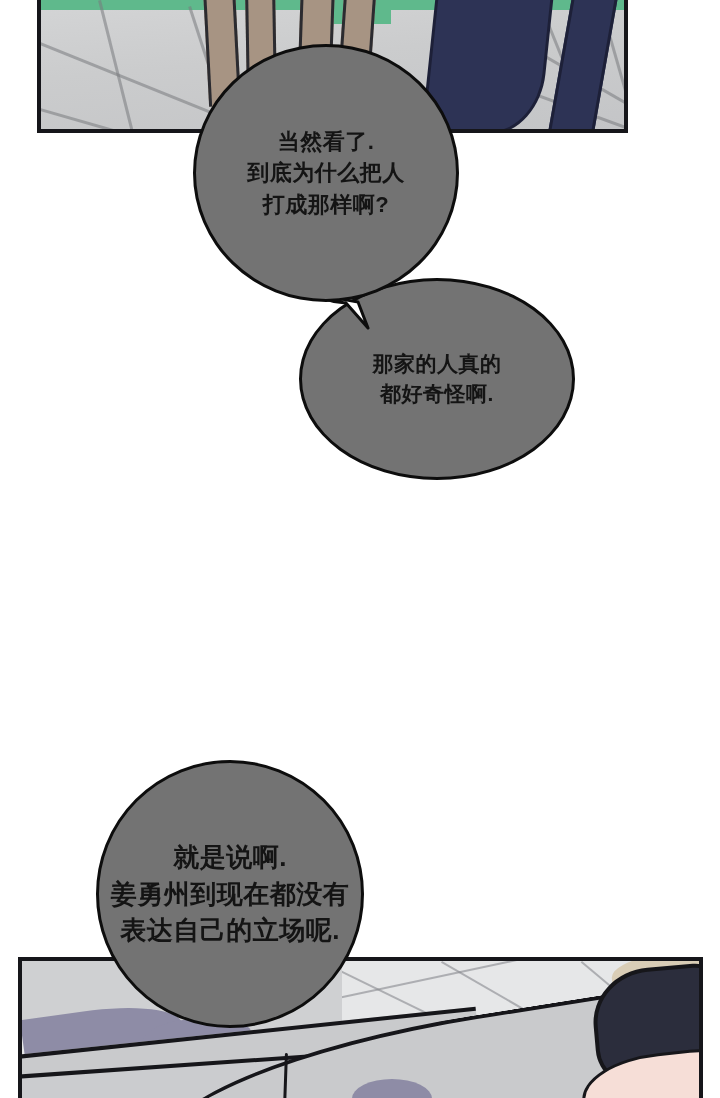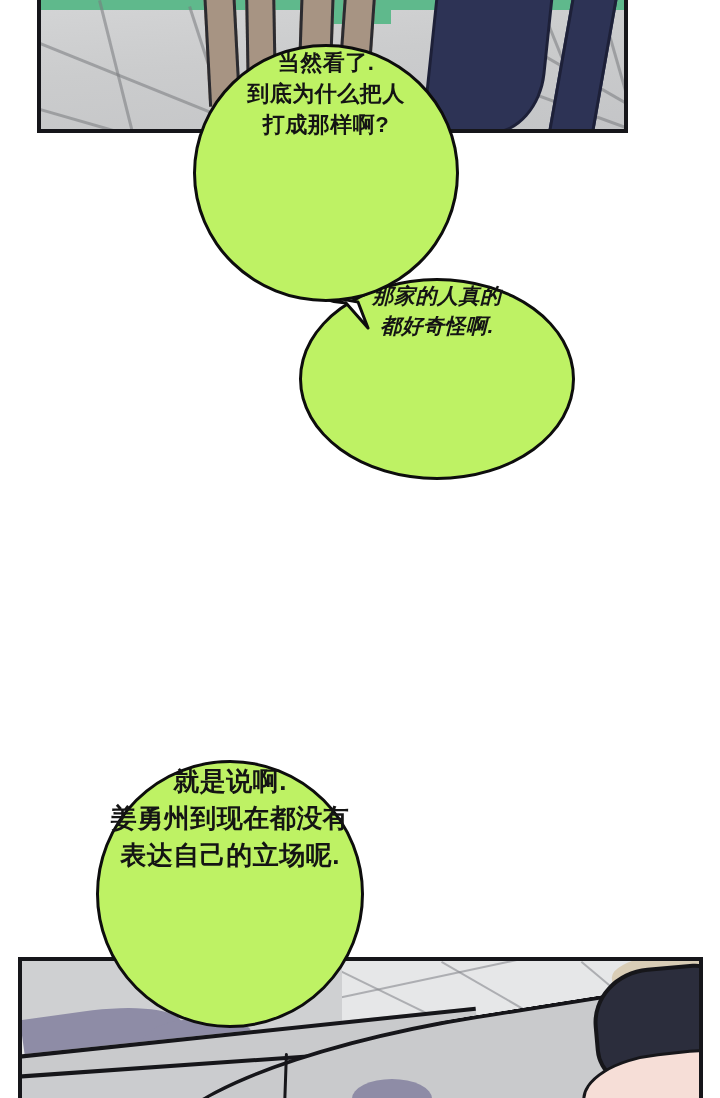--- a/index.html
+++ b/index.html
@@ -114,24 +114,25 @@
     box-sizing: border-box;
   }
   .skin-tan {
     position: absolute;
     background: #d9cdb6;
   }
 
   
   .bubble {
     position: absolute;
-    background: #bef264;
+    background: #737373;
     border: 3px solid #0d0d0d;
     border-radius: 50%;
     display: flex;
+    align-items: center;
     justify-content: center;
     box-sizing: border-box;
   }
   .bubble-text {
     text-align: center;
     color: #141414;
     font-family: "Liberation Sans", sans-serif;
     font-weight: 700;
     line-height: 1.42;
     white-space: pre-line;
@@ -147,21 +148,20 @@
     z-index: 20;
   }
   #bubble-1 .bubble-text { font-size: 22px; }
 
   #bubble-2 {
     left: 299px;
     top: 278px;
     width: 276px;
     height: 202px;
     z-index: 18;
-    font-style: italic;
   }
   #bubble-2 .bubble-text { font-size: 21px; }
 
   #bubble-3 {
     left: 96px;
     top: 760px;
     width: 268px;
     height: 268px;
     z-index: 22;
   }

